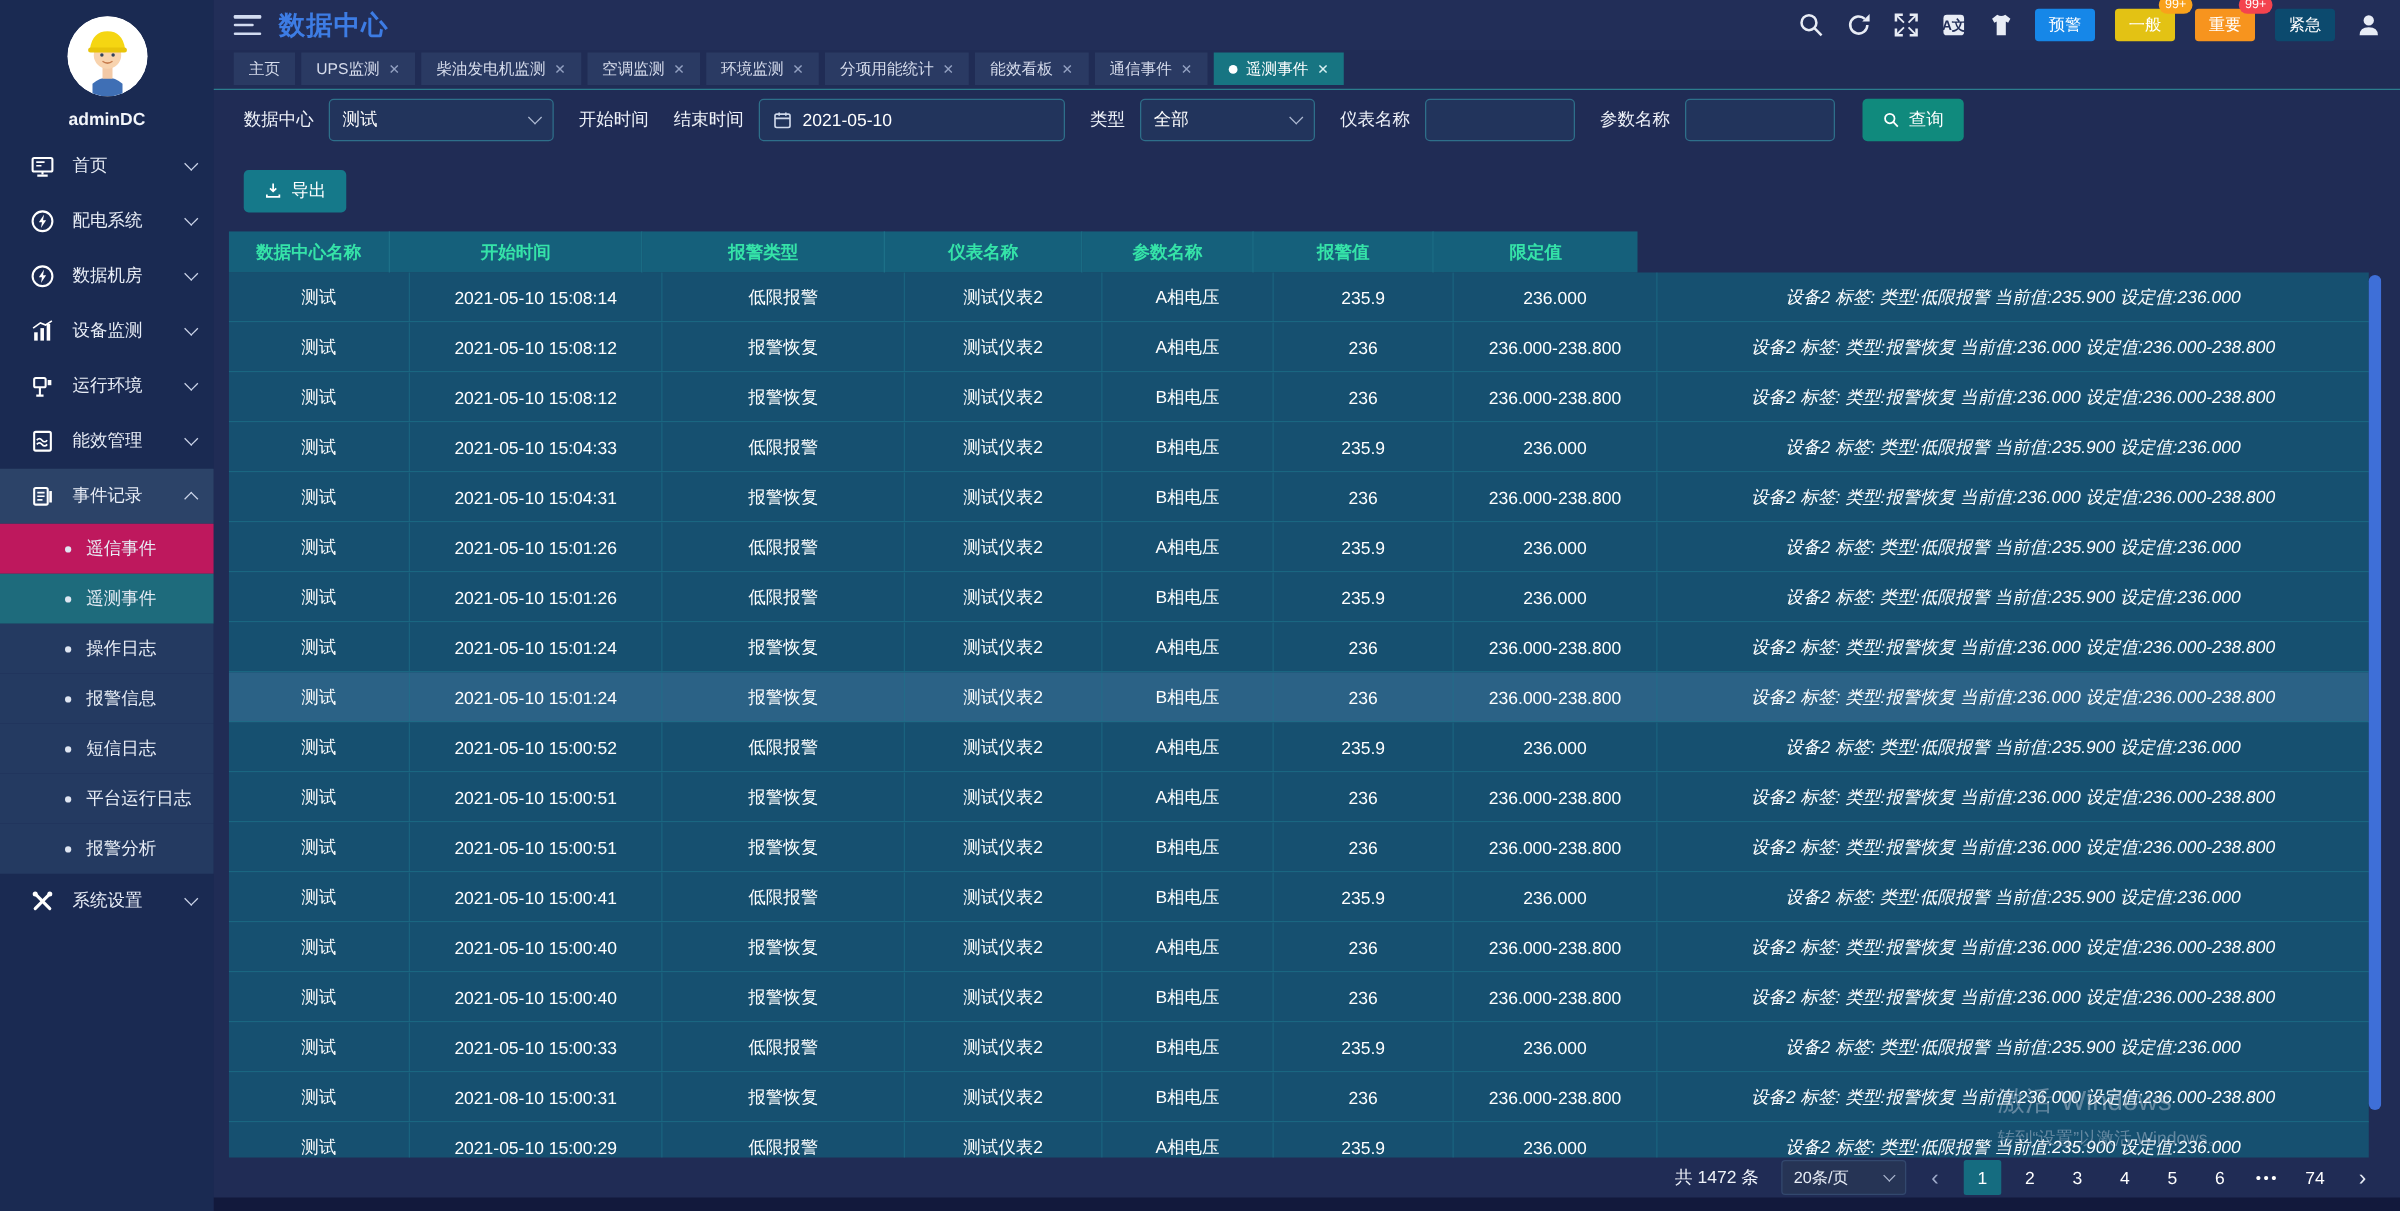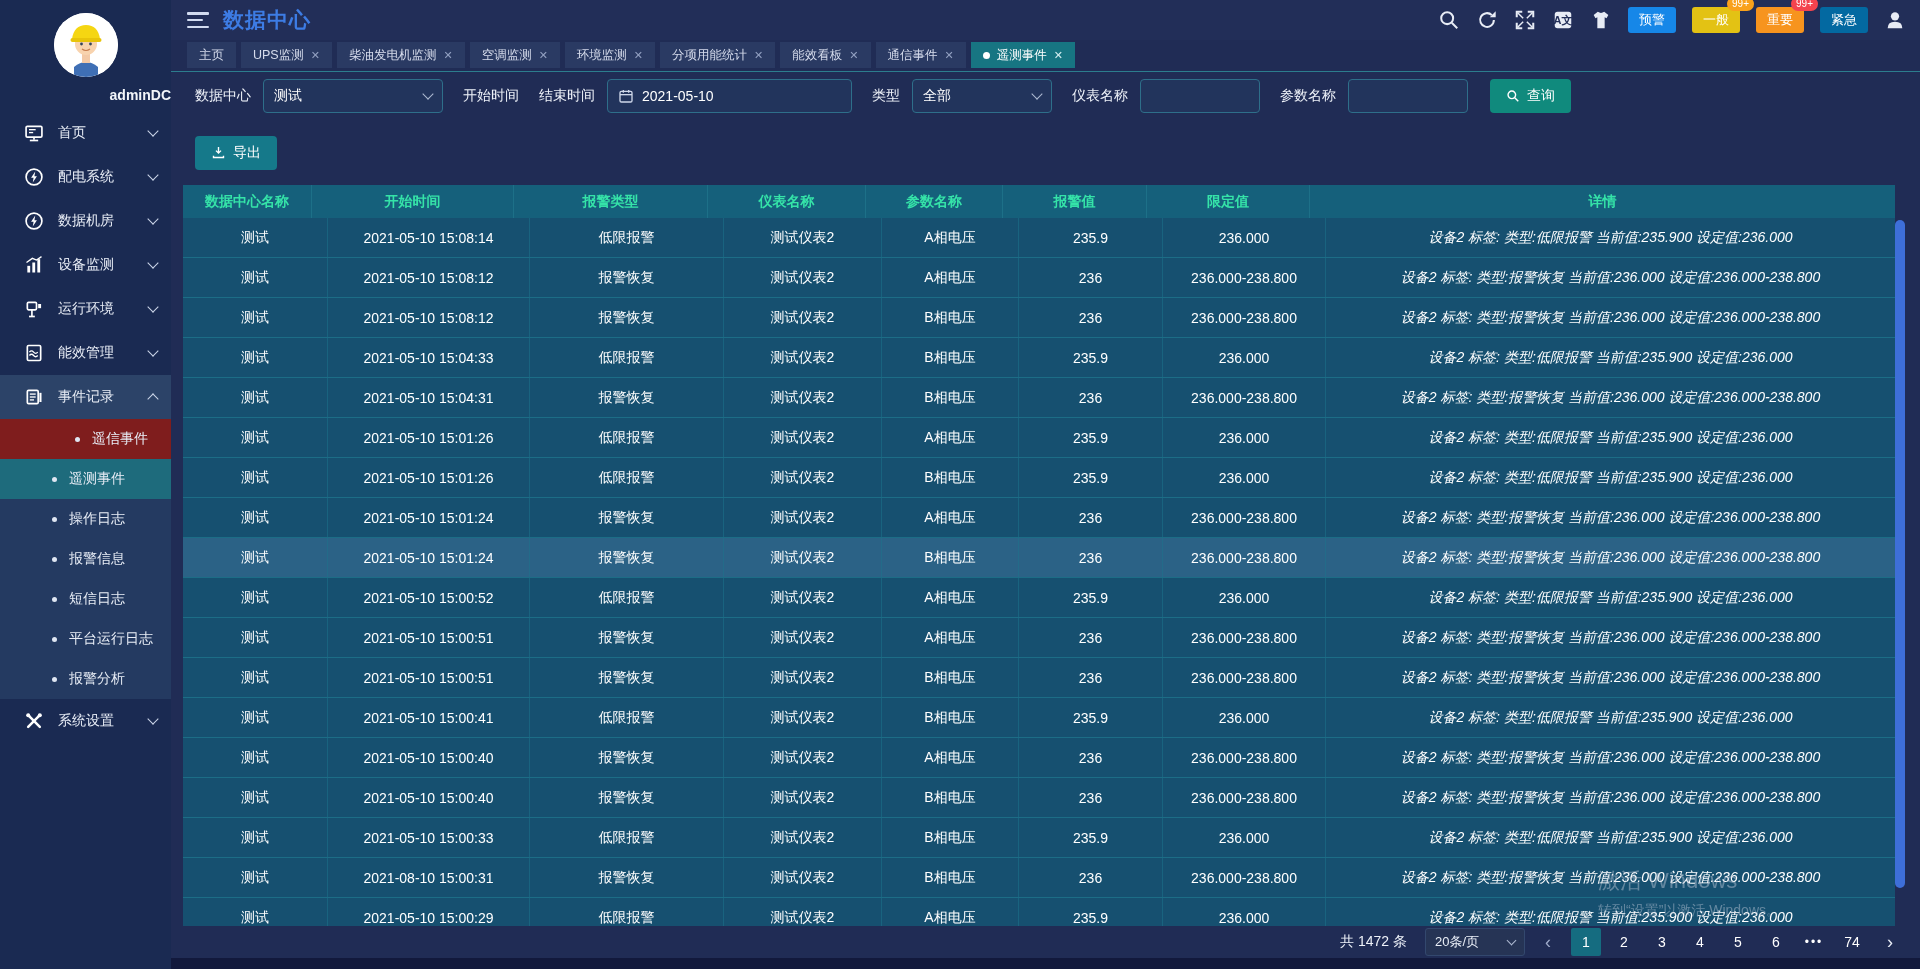--- a/index.html
+++ b/index.html
@@ -6,31 +6,31 @@
   html,body { width:1920px; height:969px; overflow:hidden; }
   body {
     font-family: "Liberation Sans", "DejaVu Sans", sans-serif;
     background:#1f2b55; color:#e8edf6; font-size:14px;
     display:flex; position:relative;
   }
   
   .sidebar { width:171px; height:100%; background:#1a2a52; flex:0 0 171px; display:flex; flex-direction:column; }
   .avatar-wrap { display:flex; justify-content:center; padding-top:13px; }
   .avatar { width:64px; height:64px; border-radius:50%; background:#fff; overflow:hidden; }
-  .username { text-align:right; font-weight:bold; font-size:14px; padding:10px 0 8px; color:#f2f5fa; }
+  .username { text-align:center; font-weight:bold; font-size:14px; padding:10px 0 8px; color:#f2f5fa; }
   .menu { flex:1; }
   .menu-item { height:44px; display:flex; align-items:center; padding:0 14px 0 24px; cursor:pointer; color:#e8edf6; }
   .menu-item .mi-icon { width:20px; height:20px; margin-right:14px; flex:0 0 20px; }
   .menu-item .mi-label { flex:1; font-size:14px; }
   .chev { width:8px; height:8px; border-right:1.6px solid #cdd6ea; border-bottom:1.6px solid #cdd6ea; transform:rotate(45deg); margin-top:-4px; }
   .chev.up { transform:rotate(-135deg); margin-top:4px; }
   .menu-item.highlight { background:#2c4368; }
   .sub-item { height:40px; display:flex; align-items:center; padding-left:52px; background:#243a61; cursor:pointer; font-size:14px; }
   .sub-item .bullet { width:5px; height:5px; border-radius:50%; background:#dfe6f2; margin-right:12px; }
-  .sub-item.first { background:#7f1d1d;justify-content:center; }
+  .sub-item.first { background:#be185d; }
   .sub-item.active { background:#1e6b7c; }
   
   .main { flex:1; display:flex; flex-direction:column; height:100%; position:relative; background:#202c55; }
   
   .topbar { height:40px; display:flex; align-items:center; padding:0 14px 0 16px; background:#222e58; }
   .hamburger { width:22px; height:16px; display:flex; flex-direction:column; justify-content:space-between; cursor:pointer; margin-right:14px; }
   .hamburger span { display:block; height:2.5px; background:#d2dbf0; border-radius:1px; }
   .hamburger span:nth-child(1){ width:100%; } .hamburger span:nth-child(2){ width:72%; } .hamburger span:nth-child(3){ width:100%; }
   .app-title { color:#3d7ce4; font-size:21px; font-weight:bold; letter-spacing:1px; }
   .topbar-right { margin-left:auto; display:flex; align-items:center; gap:16px; }
@@ -238,21 +238,21 @@
         <div class="tb-icon"><svg viewBox="0 0 24 24">
             <rect x="3" y="3" width="18" height="18" rx="3" fill="#e8ecf5"></rect>
             <text x="12" y="16.5" font-size="12" font-weight="bold" fill="#222e58" text-anchor="middle" font-family="sans-serif">A文</text>
           </svg></div>
         <div class="tb-icon"><svg viewBox="0 0 24 24">
             <path d="M8.5 3 L4 6.5 L6 10 L8 9 L8 21 L16 21 L16 9 L18 10 L20 6.5 L15.5 3 Q12 5.5 8.5 3 Z" fill="#e8ecf5"></path>
           </svg></div>
         <button class="alert-btn" style="background: rgb(22, 135, 232);">预警</button>
         <button class="alert-btn" style="background: rgb(227, 194, 20);">一般<span class="badge" style="background: rgb(249, 161, 27);">99+</span></button>
         <button class="alert-btn" style="background: rgb(247, 148, 30);">重要<span class="badge" style="background: rgb(244, 67, 78);">99+</span></button>
-        <button class="alert-btn" style="background: #0369a1;">紧急</button>
+        <button class="alert-btn" style="background: #0c4a6e;">紧急</button>
         <div class="tb-icon"><svg viewBox="0 0 24 24">
             <circle cx="12" cy="8" r="4.5" fill="#e8ecf5"></circle>
             <path d="M4 21 q0 -7 8 -7 q8 0 8 7 Z" fill="#e8ecf5"></path>
           </svg></div>
       </div>
   </header>
 
   <div class="tabbar" id="tabbar">
       <div class="tab">
         <span>主页</span>
@@ -344,21 +344,20 @@
   <div class="table-wrap">
     <div class="thead" id="thead">
         <div class="trow">
           <div class="tcell" style="width: 129px;">数据中心名称</div>
           <div class="tcell" style="width: 202px;">开始时间</div>
           <div class="tcell" style="width: 194px;">报警类型</div>
           <div class="tcell" style="width: 158px;">仪表名称</div>
           <div class="tcell" style="width: 137px;">参数名称</div>
           <div class="tcell" style="width: 144px;">报警值</div>
           <div class="tcell" style="width: 163px;">限定值</div>
-          <div class="tcell" style="flex: 1 1 auto;">详情</div>
         </div>
       </div>
     <div class="tbody" id="tbody">
         <div class="trow">
           <div class="tcell" style="width: 145px;">测试</div>
           <div class="tcell" style="width: 202px;">2021-05-10 15:08:14</div>
           <div class="tcell" style="width: 194px;">低限报警</div>
           <div class="tcell" style="width: 158px;">测试仪表2</div>
           <div class="tcell" style="width: 137px;">A相电压</div>
           <div class="tcell" style="width: 144px;">235.9</div>

